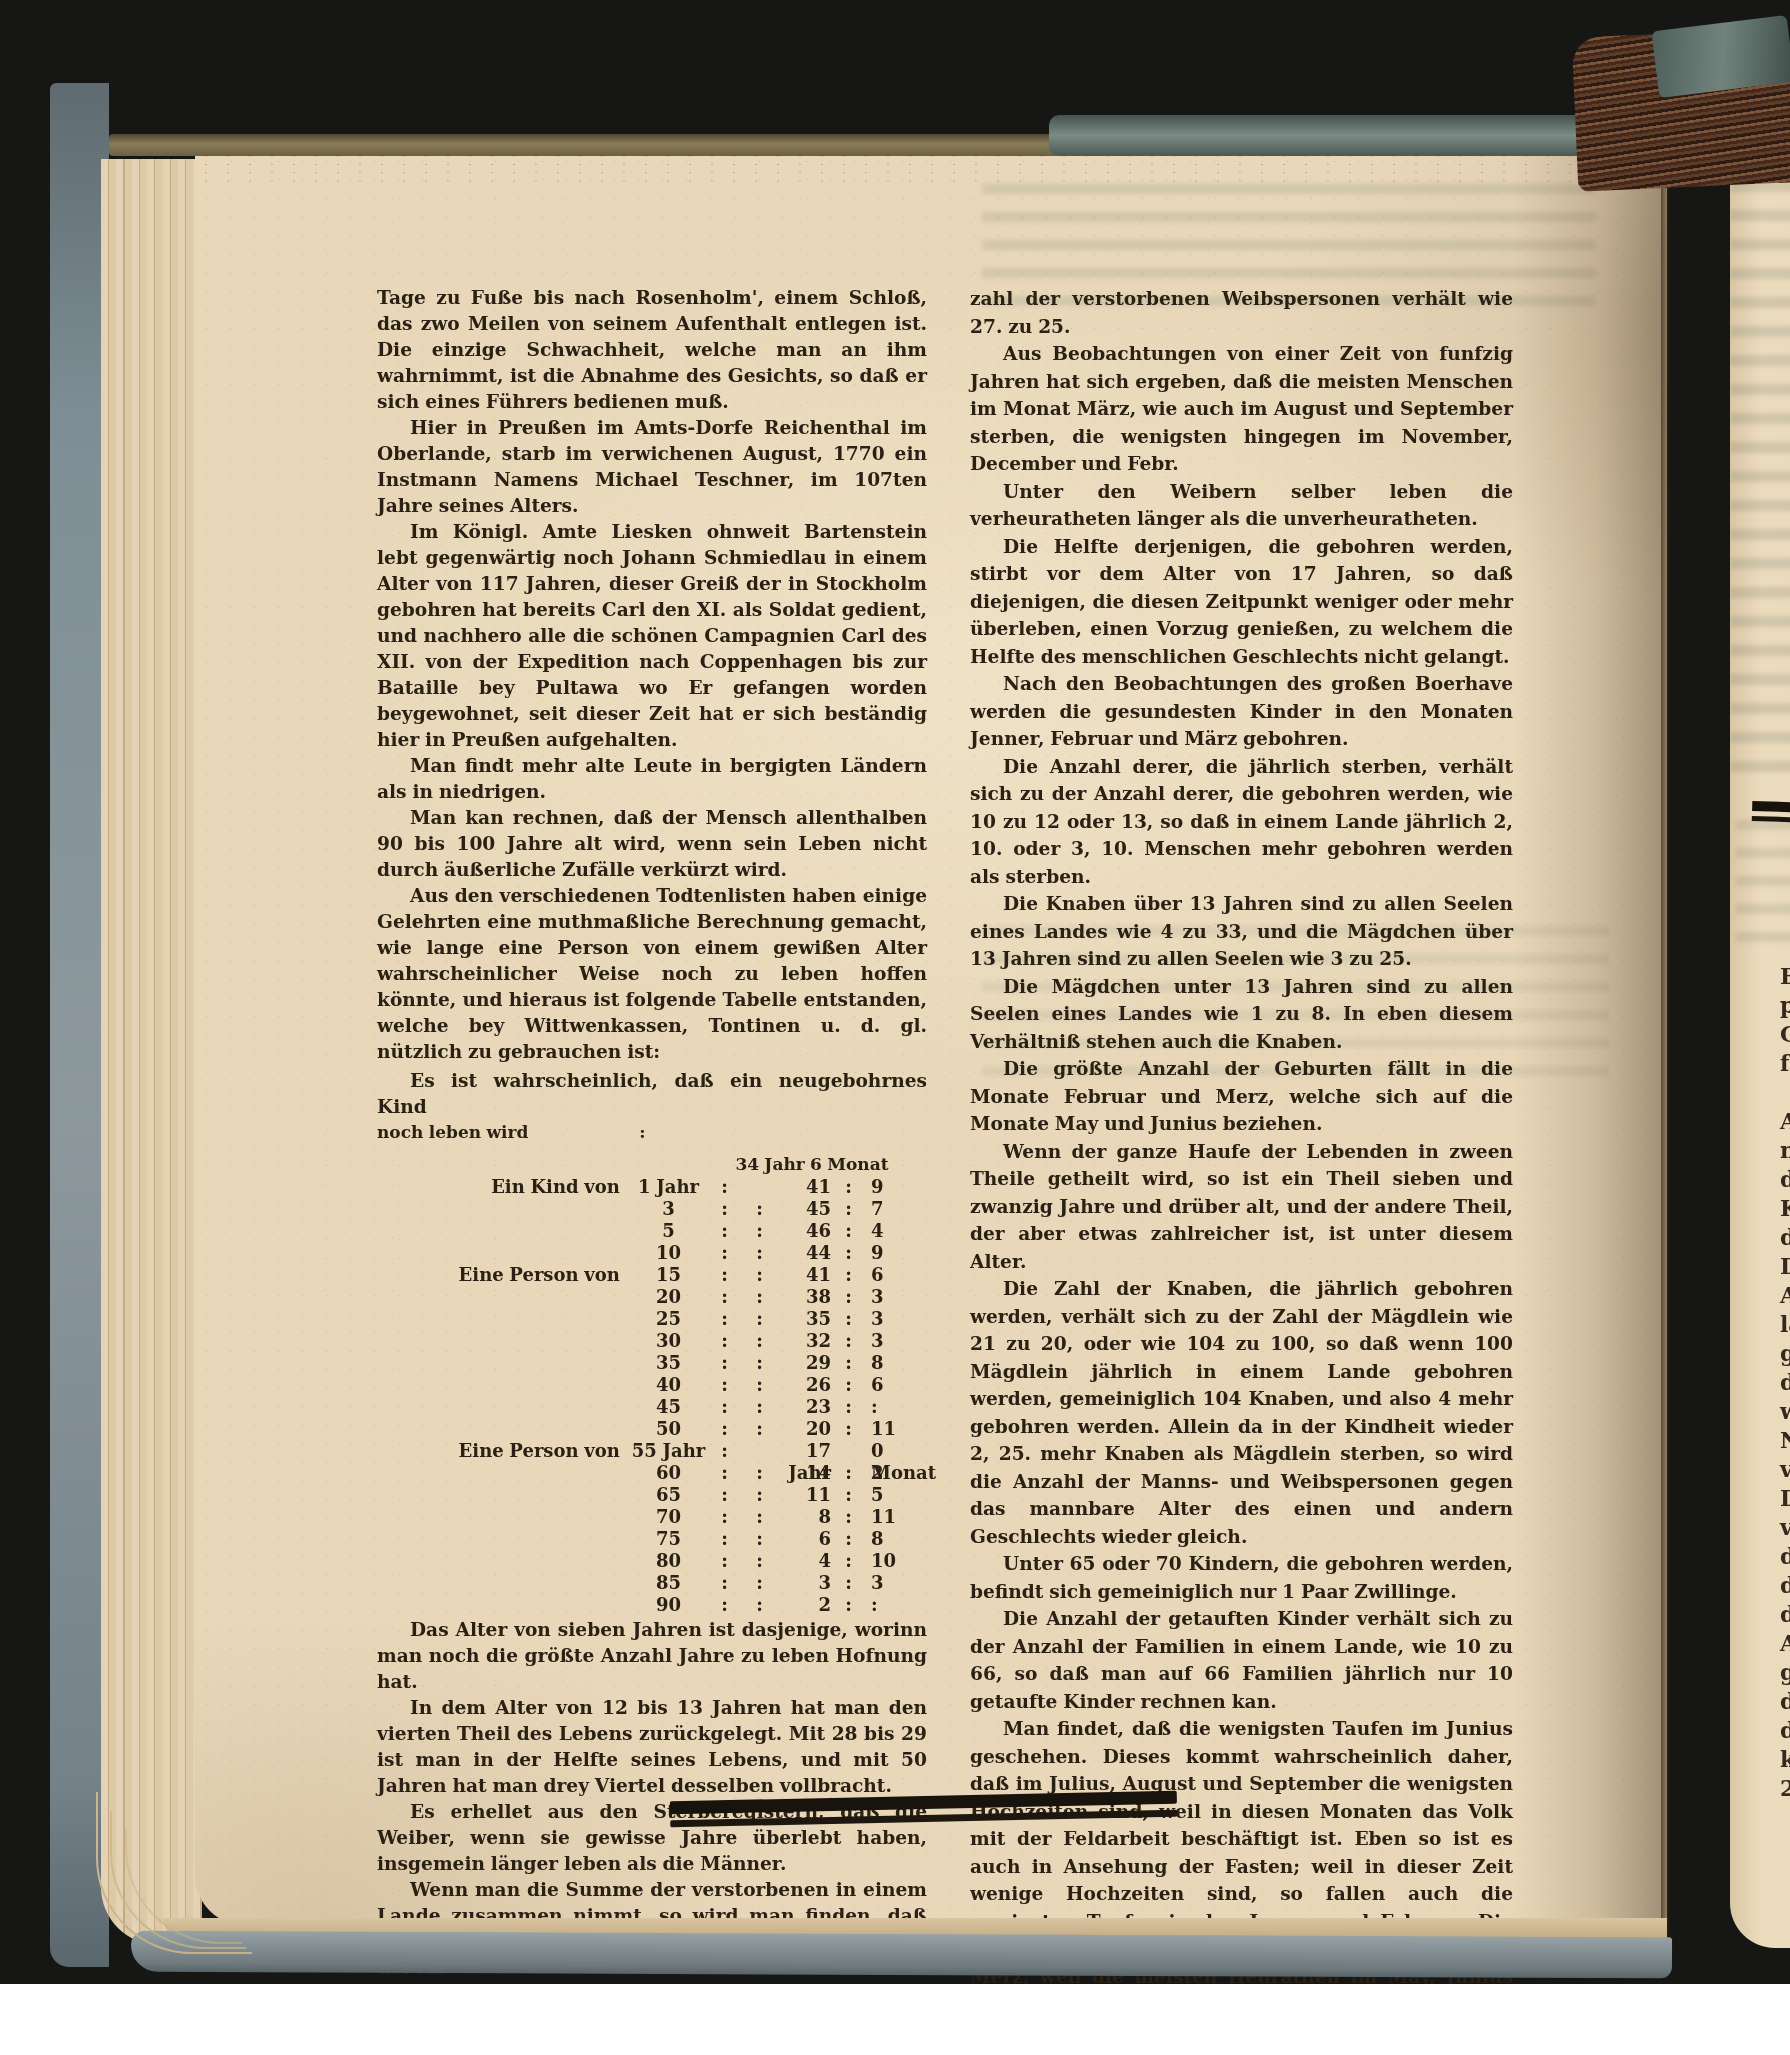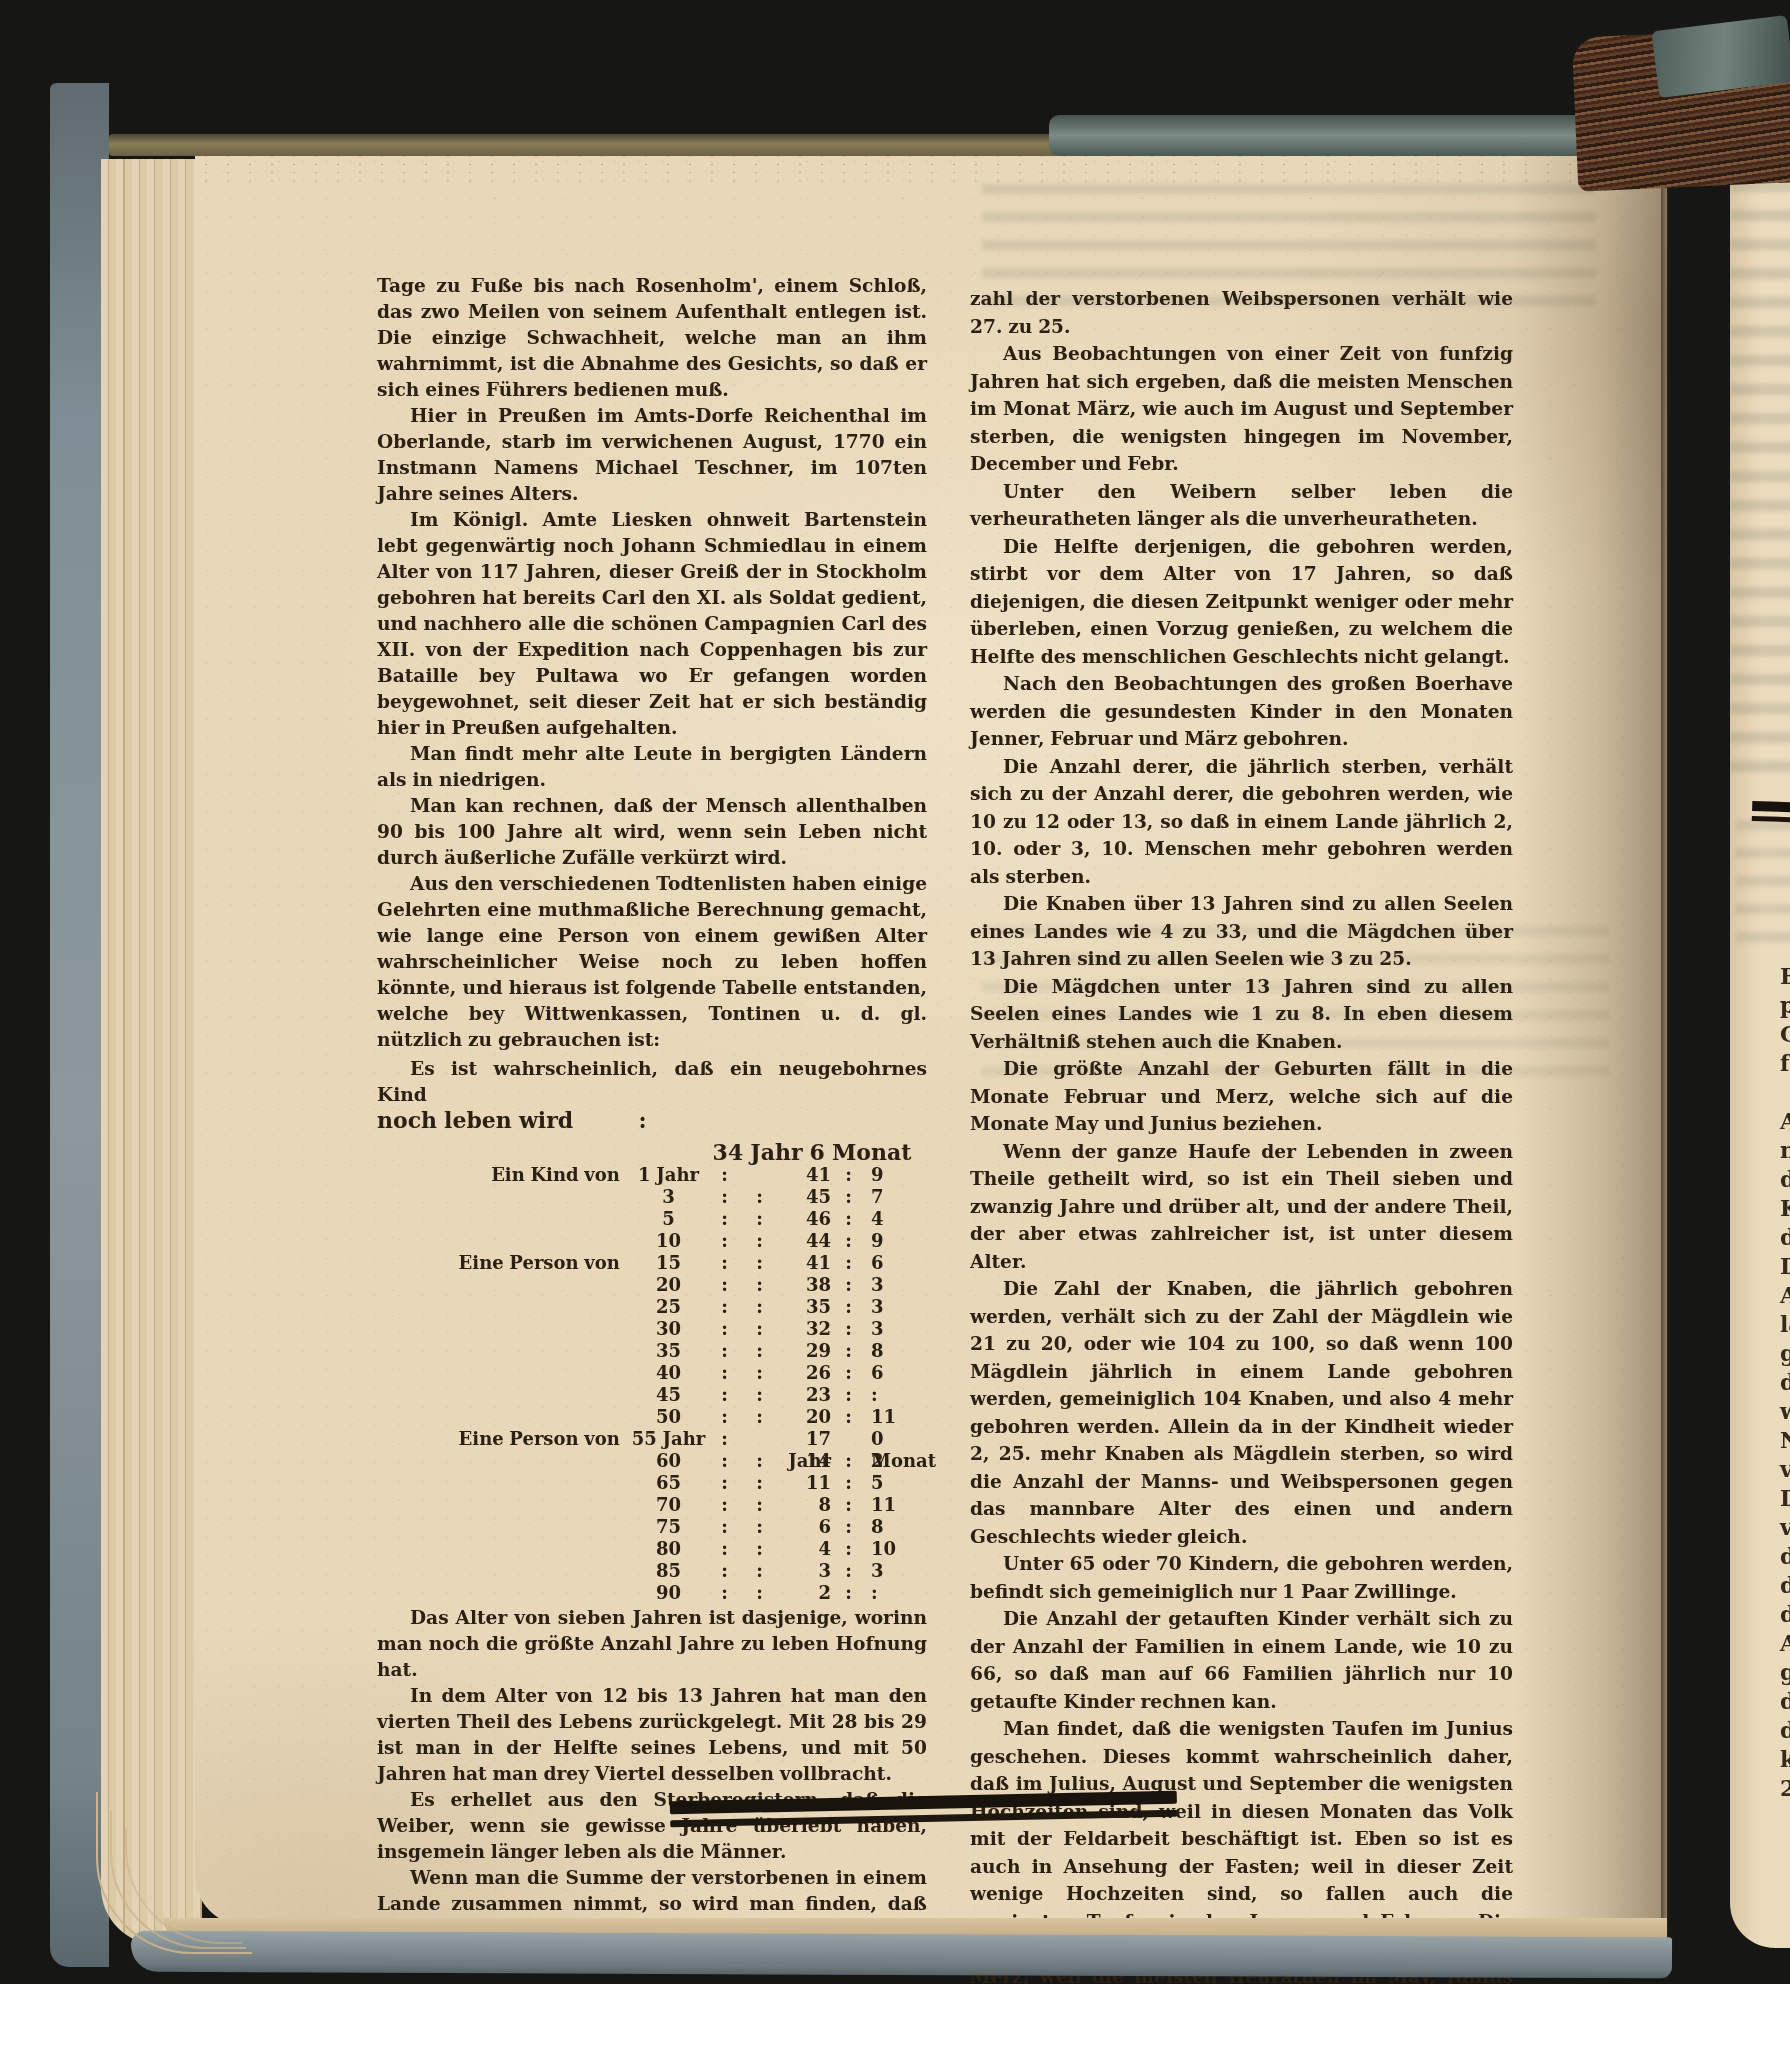--- a/index.html
+++ b/index.html
@@ -73,26 +73,26 @@
     background:linear-gradient(180deg,#4c5b57,#75857f 55%,#43524d);border-radius:12.8px;
     transform:rotate(13deg);}
   .wood{position:absolute;left:1575px;top:33px;width:216px;height:154px;
     background:repeating-linear-gradient(174deg,#2e1c12 0 3.2px,#7a553a 3.2px 5.8px,#46291a 5.8px 9px,#5d3d28 9px 12px);
     border-radius:28px 0 0 10.2px;transform:rotate(-2.5deg);}
   .tape-top{position:absolute;left:1655px;top:23px;width:136px;height:67px;
     background:linear-gradient(100deg,#4f605c,#72837d 50%,#3f4e4a);border-radius:6.4px;transform:rotate(-7deg);}
 
   
   .col{position:absolute;color:#2a2013;text-align:justify;word-spacing:-0.6px;}
-  .col-left{left:182px;top:121px;width:550px;font-size:18.6px;line-height:26px;font-weight:700;}
+  .col-left{left:182px;top:133px;width:550px;font-size:18.6px;line-height:26px;font-weight:700;}
   .col-right{left:775px;top:133px;width:543px;font-size:18.6px;line-height:27.5px;font-weight:700;}
   .para{margin:0;text-indent:33px;}
   .pgroup.cont > p:first-child{text-indent:0;}
   .ltable{margin:2.6px 0 1.3px 0;}
-  .introrow{display:grid;grid-template-columns:211px 109px 1fr;line-height:24px;font-size:22px;}
+  .introrow{display:grid;grid-template-columns:211px 109px 1fr;line-height:24px;font-size:17px;}
   .introrow .iv{text-align:center;margin-top:32px;}
   .introrow .c-sep{text-align:center;}
   .trow{display:grid;grid-template-columns:253px 77px 35px 35px 54px 35px auto;
         line-height:22px;height:22px;font-size:18px;}
   .c-label{text-align:right;padding-right:10.2px;}
   .c-age{text-align:center;}
   .c-sep{text-align:center;}
   .c-years{text-align:right;}
   .c-months{text-align:left;padding-left:5.1px;}
   .double-rule{position:absolute;left:475px;top:1644px;width:507px;transform:rotate(-1.2deg);}

